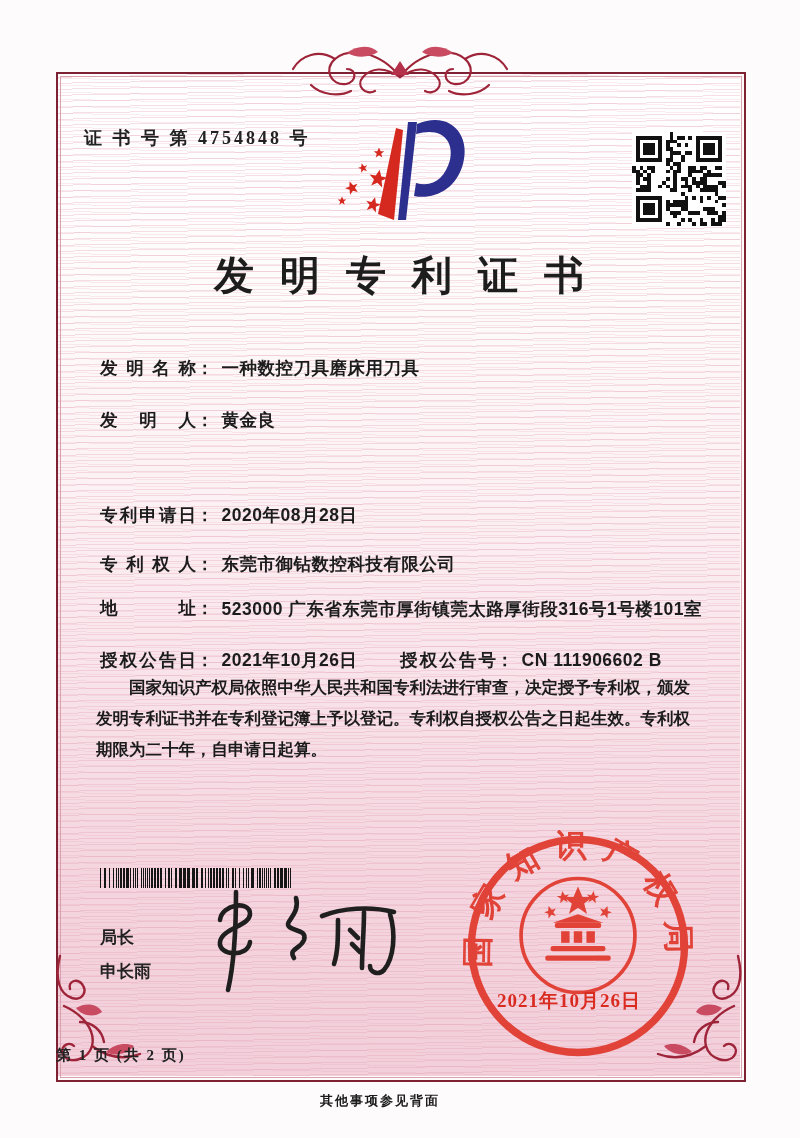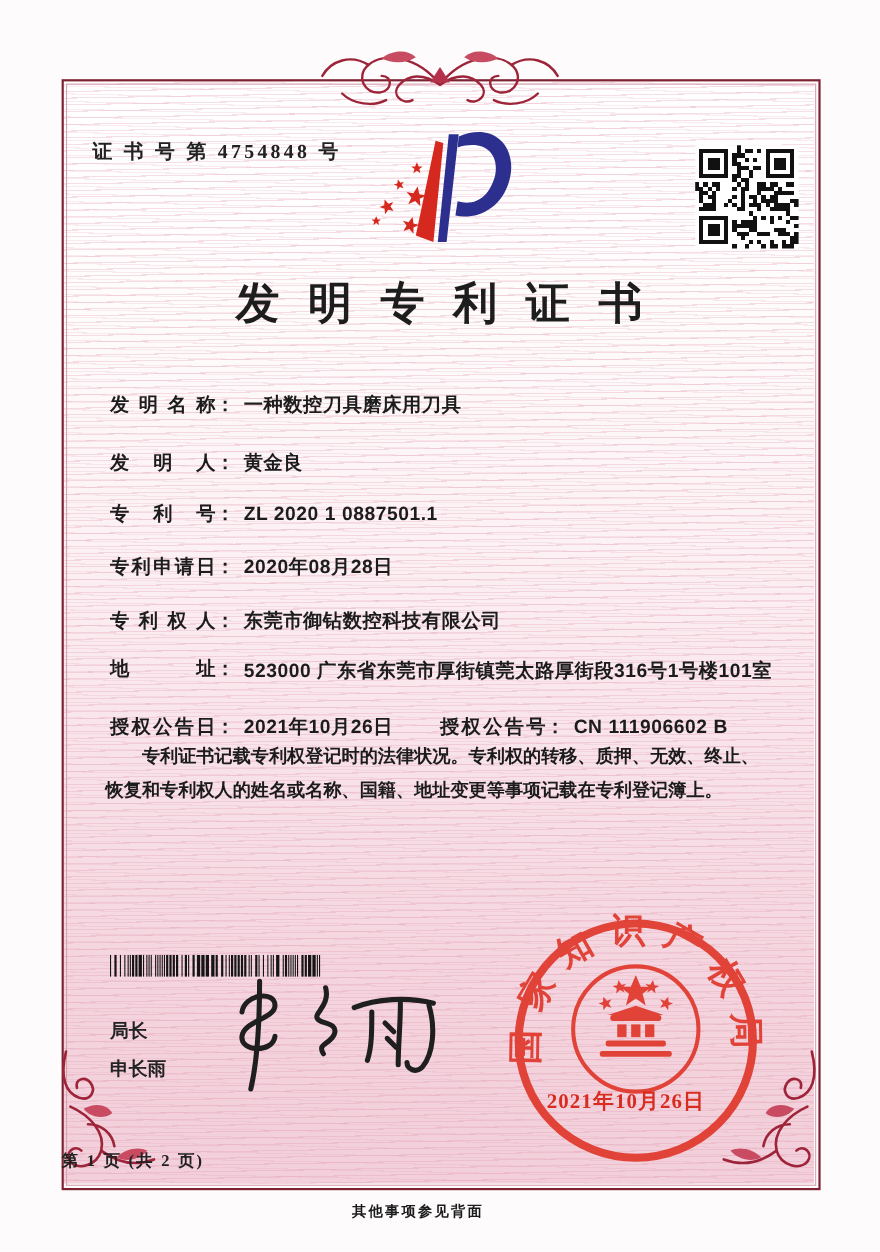--- a/index.html
+++ b/index.html
@@ -287,41 +287,38 @@
       </svg>
 
     <div class="abs title">发明专利证书</div>
 
     <div class="row" style="top:408px">
       <span class="lbl">发明人</span><span class="colon">：</span><span class="val">黄金良</span>
     </div>
     <div class="row" style="top:356px">
       <span class="lbl">发明名称</span><span class="colon">：</span><span class="val">一种数控刀具磨床用刀具</span>
     </div>
-    <div class="row" style="top:455px">
-      <span class="lbl">专利号</span><span class="colon">：</span><span class="val">ZL 2020 1 0887501.1</span>
-    </div>
     <div class="row" style="top:503px">
       <span class="lbl">专利申请日</span><span class="colon">：</span><span class="val">2020年08月28日</span>
     </div>
     <div class="row" style="top:552px">
       <span class="lbl">专利权人</span><span class="colon">：</span><span class="val">东莞市御钻数控科技有限公司</span>
     </div>
     <div class="row" style="top:596px">
       <span class="lbl">地址</span><span class="colon">：</span><span class="val val-block">523000 广东省东莞市厚街镇莞太路厚街段316号1号楼101室</span>
     </div>
     <div class="row" style="top:648px;width:600px">
       <span class="lbl">授权公告日</span><span class="colon">：</span><span class="val">2021年10月26日</span>
       <span class="grant2">
         <span class="lbl">授权公告号</span><span class="colon">：</span><span class="val">CN 111906602 B</span>
       </span>
     </div>
 
     <div class="abs paras">
-      <p>专利证书记载专利权登记时的法律状况。专利权的转移、质押、无效、终止、恢复和专利权人的姓名或名称、国籍、地址变更等事项记载在专利登记簿上。</p>
+      <p>国家知识产权局依照中华人民共和国专利法进行审查，决定授予专利权，颁发发明专利证书并在专利登记簿上予以登记。专利权自授权公告之日起生效。专利权期限为二十年，自申请日起算。</p>
     </div>
 
     <svg class="abs barcode" id="barcode" width="196" height="20" viewBox="0 0 196 20">
         <rect x="0" y="0" width="1" height="20" fill="#151515"></rect>
         <rect x="4" y="0" width="2" height="20" fill="#151515"></rect>
         <rect x="9" y="0" width="1" height="20" fill="#151515"></rect>
         <rect x="13" y="0" width="1" height="20" fill="#151515"></rect>
         <rect x="16" y="0" width="1" height="20" fill="#151515"></rect>
         <rect x="18" y="0" width="1" height="20" fill="#151515"></rect>
         <rect x="20" y="0" width="2" height="20" fill="#151515"></rect>

